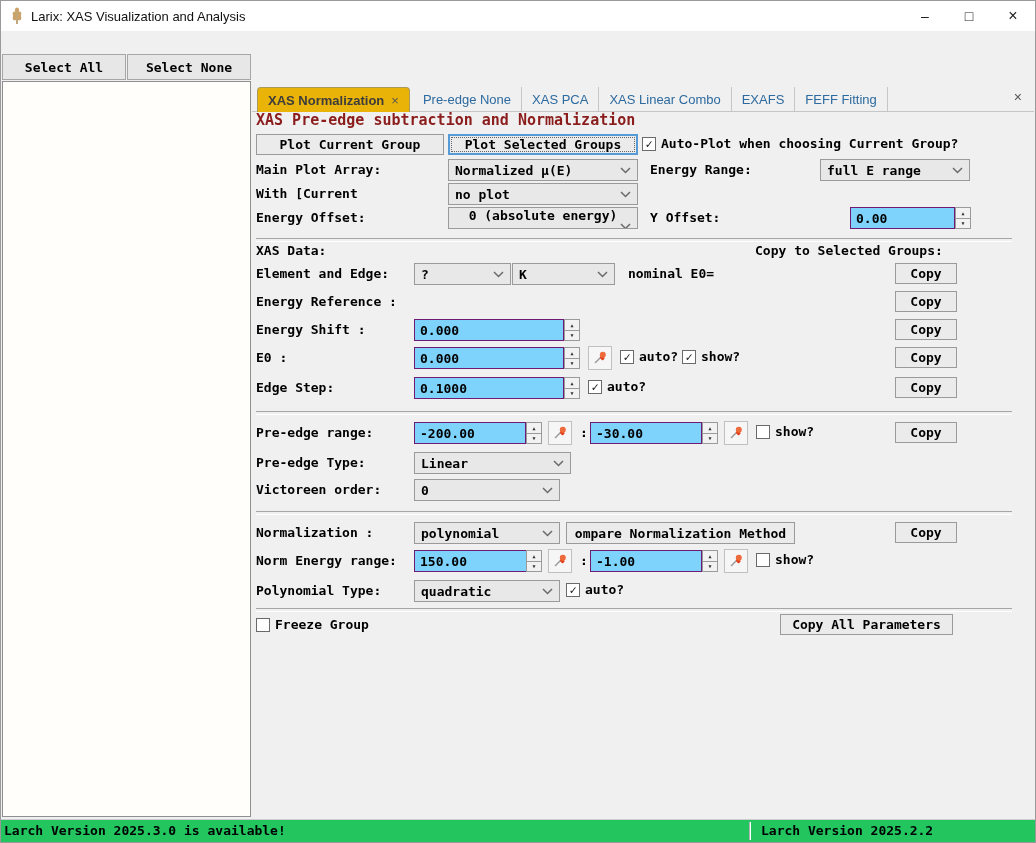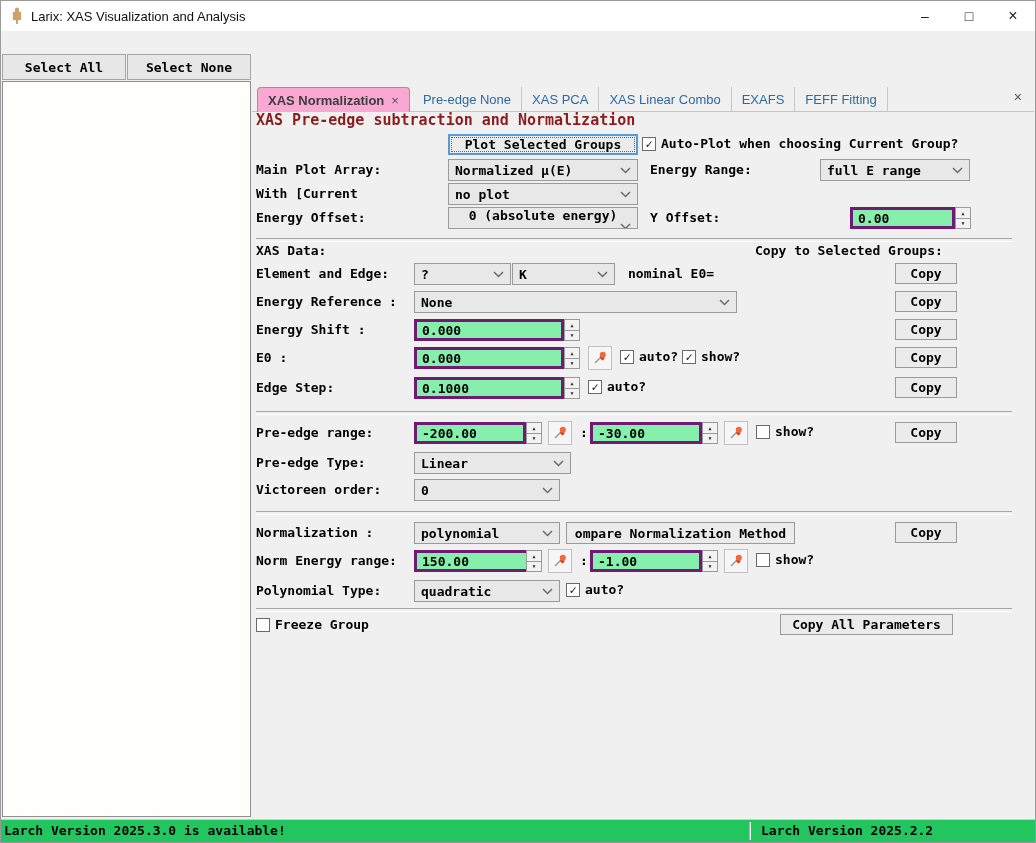--- a/index.html
+++ b/index.html
@@ -15,31 +15,31 @@
   .menu-item{padding:3px 10px;white-space:nowrap;}
   .u-first::first-letter{text-decoration:underline;}
   
   .side-btn{position:absolute;height:26px;background:#e7e7e7;border:1px solid #a6a6a6;box-sizing:border-box;display:flex;align-items:center;justify-content:center;font-weight:bold;font-size:13px;color:#000;}
   .listbox{position:absolute;left:1px;top:80px;width:249px;height:736px;background:#fffefa;border:1px solid #8f8f8f;box-sizing:border-box;}
   
   .main{position:absolute;left:251px;top:80px;right:1px;bottom:22px;background:#f0f0f0;font-size:13px;font-weight:bold;color:#000;}
   .tabs{position:absolute;left:5px;top:6px;height:25px;display:flex;align-items:stretch;font:13px "Liberation Sans",sans-serif;}
   .tabline{position:absolute;left:0;right:0;top:30px;height:1px;background:#c6c6c6;}
   .tab{display:flex;align-items:center;padding:0 10px;color:#2d6a9f;border-right:1px solid #c6c6c6;white-space:nowrap;}
-  .tab.active{background:#f9a8d4;border:1px solid #a89a5a;border-bottom:none;border-radius:4px 4px 0 0;color:#3c3c3c;font-weight:bold;margin-right:3px;}
+  .tab.active{background:#eab308;border:1px solid #a89a5a;border-bottom:none;border-radius:4px 4px 0 0;color:#3c3c3c;font-weight:bold;margin-right:3px;}
   .tab-x{margin-left:7px;color:#555;font-weight:normal;}
   .panel-close{position:absolute;right:12px;top:8px;font:14px "Liberation Sans",sans-serif;color:#555;}
   .heading{position:absolute;left:4px;top:30px;font-size:15px;font-weight:bold;color:#8b1d1d;white-space:nowrap;}
   .abs{position:absolute;box-sizing:border-box;}
   .lbl{position:absolute;white-space:nowrap;}
   .btn{background:#ebebeb;border:1px solid #9a9a9a;display:flex;align-items:center;justify-content:center;font-weight:bold;font-size:13px;color:#000;white-space:nowrap;overflow:hidden;}
   .btn.focused{border:2px solid #569bd5;outline:1px dotted #666;outline-offset:-4px;}
   .combo{background:#e8e8e8;border:1px solid #9a9a9a;height:22px;display:flex;align-items:center;padding:0 6px;font-weight:bold;font-size:13px;color:#000;white-space:nowrap;overflow:hidden;}
   .combo .chev{margin-left:auto;flex:0 0 auto;}
-  .field{background:#86efac;border:3px solid #701a75;height:22px;padding:0 5px;font:bold 13px "DejaVu Sans Mono",monospace;color:#000;box-sizing:border-box;}
+  .field{background:#7dd3fc;border:1px solid #701a75;height:22px;padding:0 5px;font:bold 13px "DejaVu Sans Mono",monospace;color:#000;box-sizing:border-box;}
   .spinbtns{width:16px;height:22px;display:flex;flex-direction:column;}
   .sb{flex:1;background:#f2f2f2;border:1px solid #9a9a9a;display:flex;align-items:center;justify-content:center;font-size:5px;color:#333;box-sizing:border-box;}
   .sb.up{border-bottom:none;}
   .pinbtn{width:24px;height:24px;background:#f6f6f6;border:1px solid #c0c0c0;display:flex;align-items:center;justify-content:center;}
   .cb{width:14px;height:14px;background:#fff;border:1px solid #6a6a6a;display:inline-flex;align-items:center;justify-content:center;box-sizing:border-box;}
   .cb .mark{display:none;font-size:12px;line-height:1;color:#111;font-weight:bold;}
   .cb.checked .mark{display:block;}
   .cbrow{position:absolute;display:flex;align-items:center;gap:5px;white-space:nowrap;}
   .sep{position:absolute;left:4px;width:756px;height:2px;border-top:1px solid #a6a6a6;border-bottom:1px solid #ffffff;}
   
@@ -82,20 +82,21 @@
       <div class="tab">Pre-edge None</div>
       <div class="tab">XAS PCA</div>
       <div class="tab">XAS Linear Combo</div>
       <div class="tab">EXAFS</div>
       <div class="tab">FEFF Fitting</div>
     </div>
     <span class="panel-close">×</span>
 
     <div class="heading">XAS Pre-edge subtraction and Normalization</div>
 
+    <div class="btn abs" style="left:4px;top:53px;width:188px;height:21px;">Plot Current Group</div>
     <div class="btn focused abs" style="left:196px;top:53px;width:190px;height:21px;">Plot Selected Groups</div>
     <div class="cbrow" style="left:390px;top:55px;">
       <span class="cb checked">
           <span class="mark">✓</span>
         </span>
       <span>Auto-Plot when choosing Current Group?</span>
     </div>
 
     <div class="lbl" style="left:4px;top:81px;">Main Plot Array:</div>
     <div class="combo abs" style="left:196px;top:78px;width:190px;">
@@ -149,26 +150,20 @@
     <div class="combo abs" style="left:260px;top:182px;width:103px;">
       <span>K</span>
       <svg class="chev" width="11" height="7" viewBox="0 0 11 7">
           <polyline points="1,1 5.5,5.5 10,1" fill="none" stroke="#6a6a6a" stroke-width="1.5"></polyline>
         </svg>
     </div>
     <div class="lbl" style="left:376px;top:185px;">nominal E0=</div>
     <div class="btn abs" style="left:643px;top:182px;width:62px;height:21px;">Copy</div>
 
     <div class="lbl" style="left:4px;top:213px;">Energy Reference :</div>
-    <div class="combo abs" style="left:162px;top:210px;width:323px;">
-      <span>None</span>
-      <svg class="chev" width="11" height="7" viewBox="0 0 11 7">
-          <polyline points="1,1 5.5,5.5 10,1" fill="none" stroke="#6a6a6a" stroke-width="1.5"></polyline>
-        </svg>
-    </div>
     <div class="btn abs" style="left:643px;top:210px;width:62px;height:21px;">Copy</div>
 
     <div class="lbl" style="left:4px;top:241px;">Energy Shift :</div>
     <input class="field abs" style="left: 162px; top: 238px; width: 150px;" value="0.000">
     <div class="spinbtns abs" style="left:312px;top:238px;">
       <span class="sb up">▲</span>
       <span class="sb dn">▼</span>
     </div>
     <div class="btn abs" style="left:643px;top:238px;width:62px;height:21px;">Copy</div>
 

